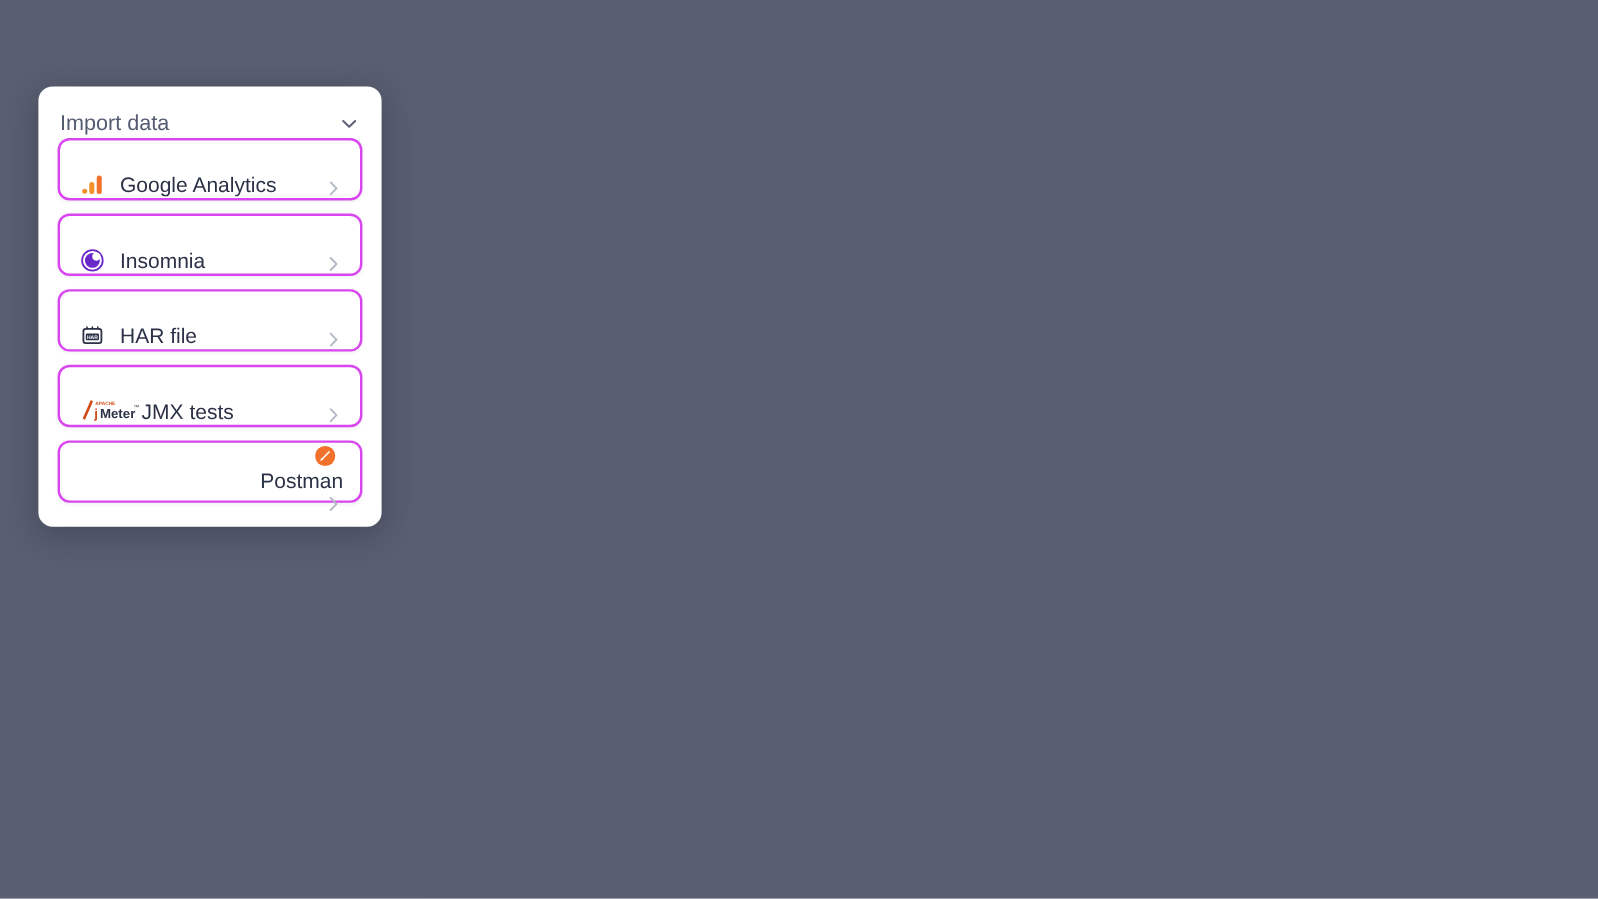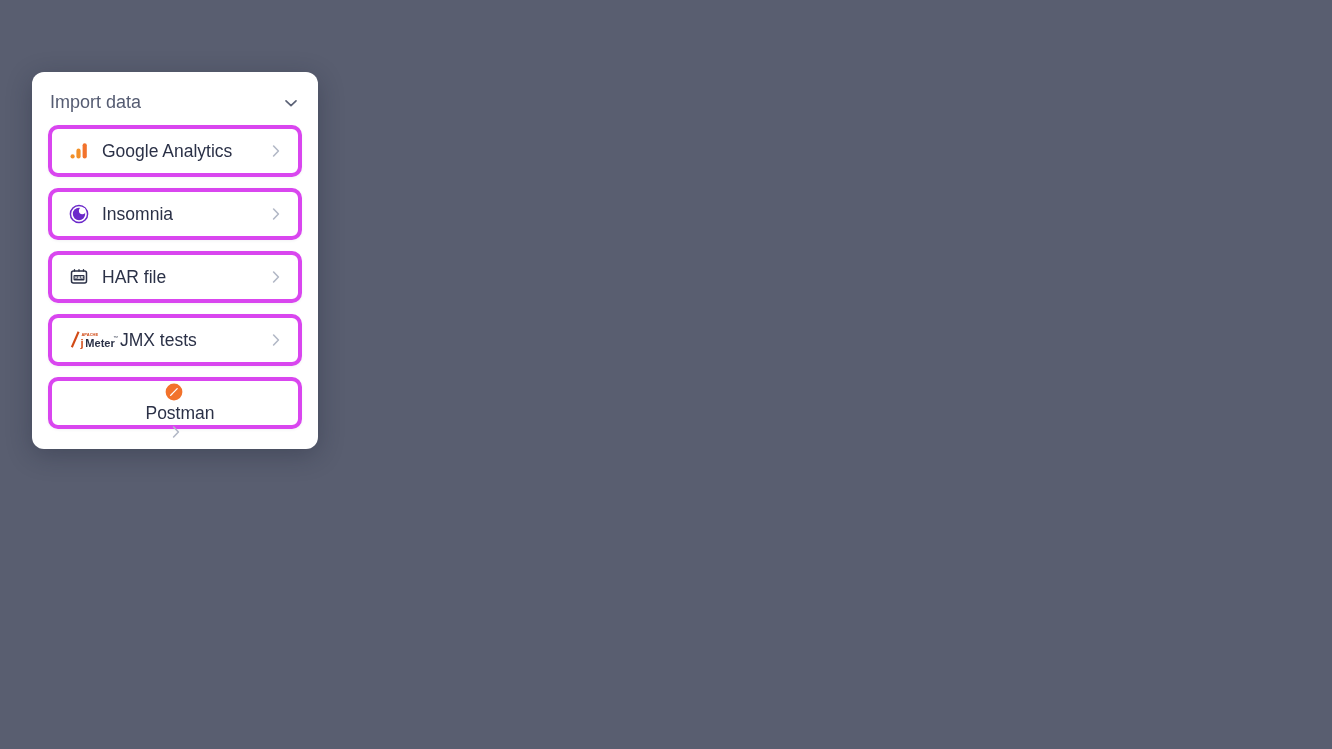--- a/index.html
+++ b/index.html
@@ -92,32 +92,31 @@
   .panel {
     background: #ffffff;
     border-radius: 12px;
     padding: 16px 16px 14px 16px;
     margin-bottom: 18px;
     box-shadow: 0 1px 4px rgba(40,48,70,0.10);
   }
   .panel-head {
     display: flex; align-items: center; justify-content: space-between;
     padding: 4px 2px 2px 2px;
-    margin-bottom: 10px;
     cursor: pointer;
   }
   .panel-title {
     font-size: 18px; color: #555c72;
   }
   .chev-down { width: 18px; height: 18px; flex: none; }
 
   .opt-row {
-    display: flex; align-items: center;
+    display: flex; align-items: flex-end;
     height: 52px;
-    border: 4px solid #d946ef;
+    border: 2px solid #d946ef;
     border-radius: 10px;
     margin-bottom: 11px;
     padding: 0 14px 0 16px;
     background: #fff;
     cursor: pointer;
     box-shadow: 0 1px 3px rgba(40,48,70,0.06);
   }
   .opt-row:last-child { margin-bottom: 2px; flex-direction: column; }
   .opt-ico {
     width: 26px; flex: none;

